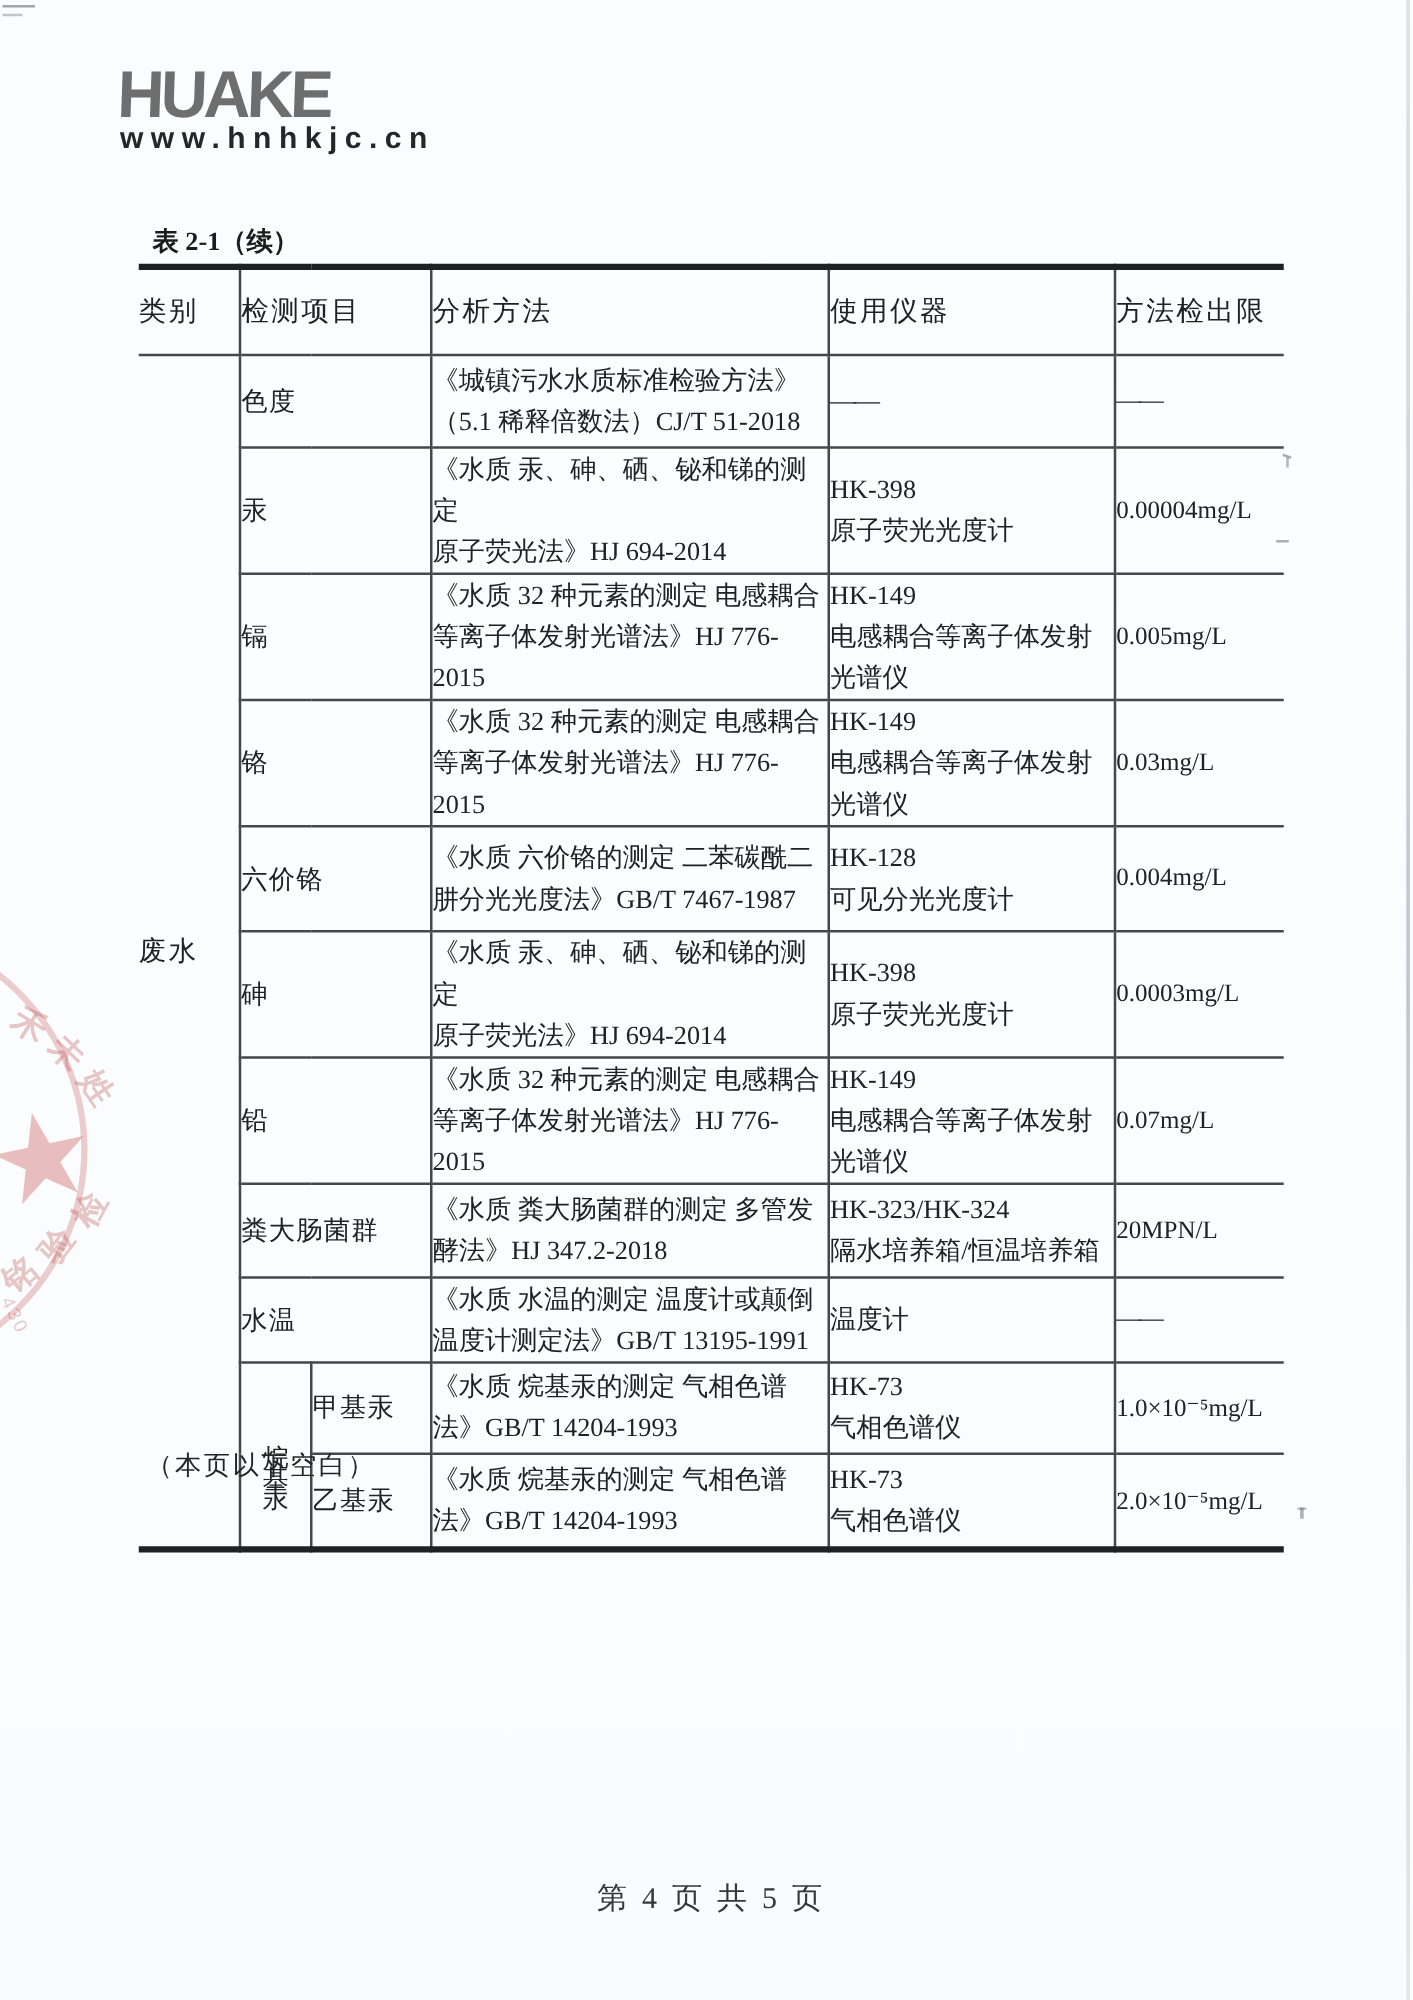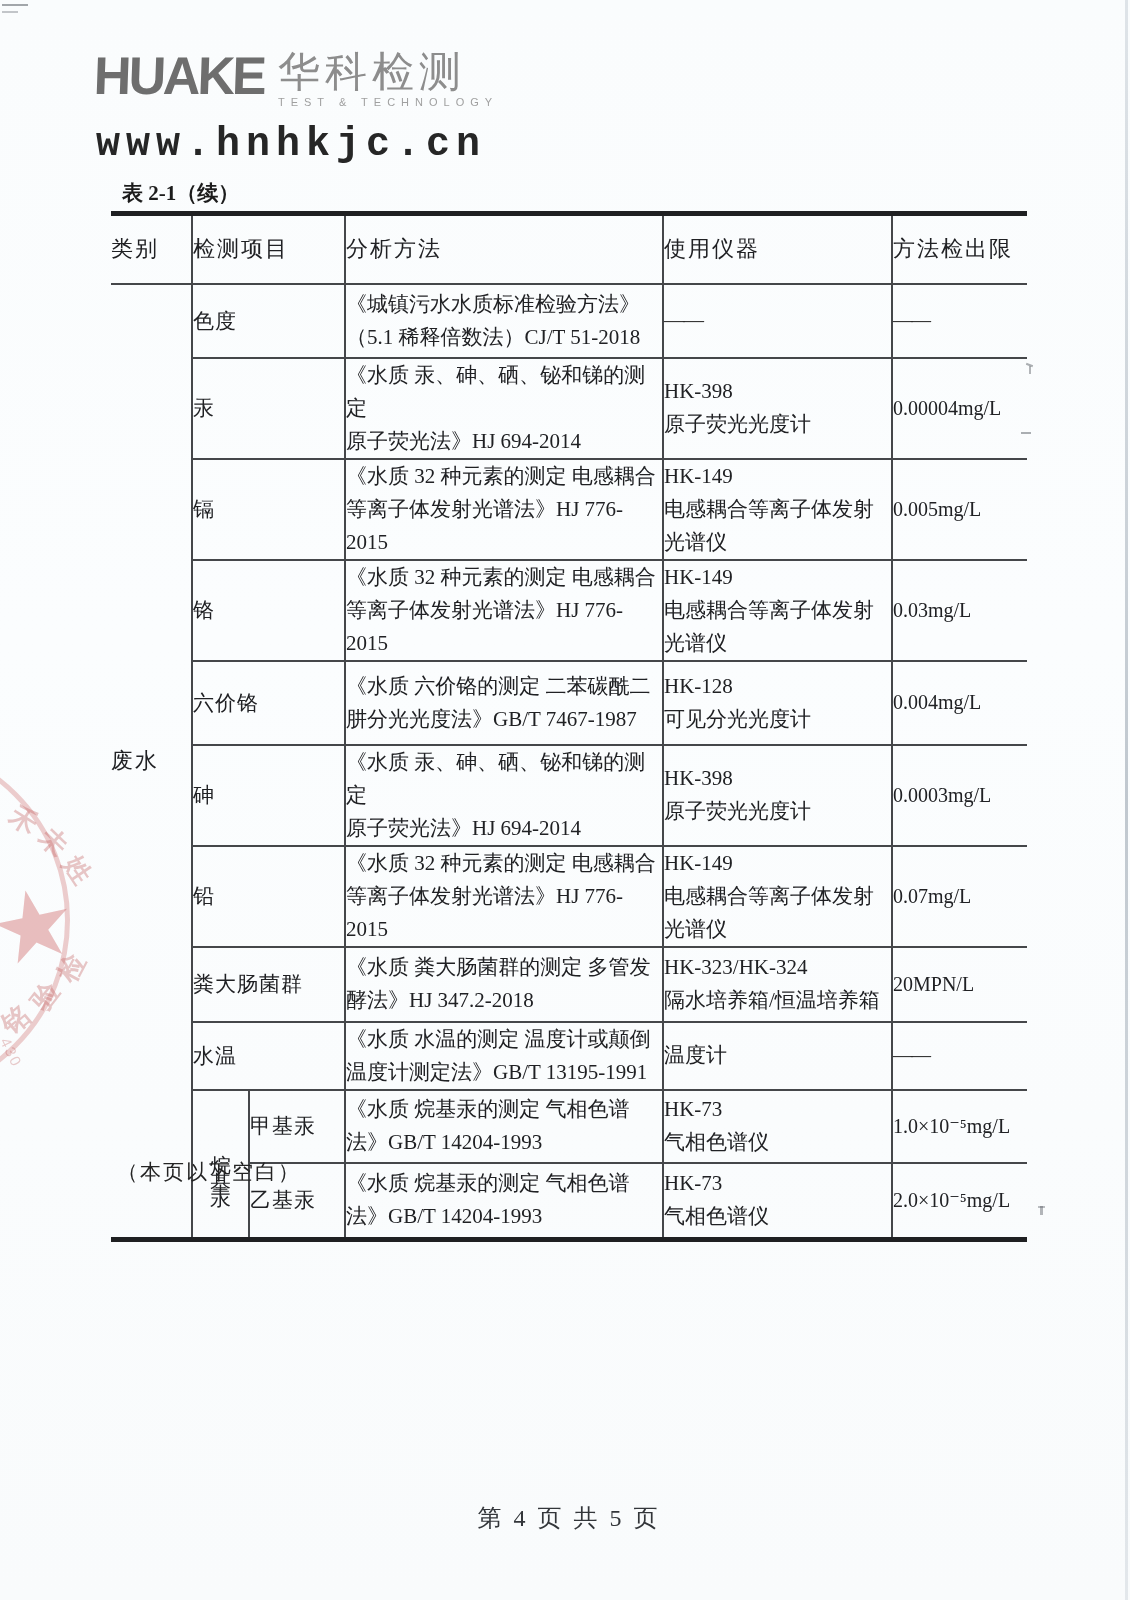--- a/index.html
+++ b/index.html
@@ -37,23 +37,23 @@
     font-size: 52px; font-weight: 900; color: #6e6e6e;
     letter-spacing: -3px; transform: scaleY(1.02) skewX(-2deg); line-height: 56px;
   }
   .logo-cn-block { margin-left: 14px; display: flex; flex-direction: column; }
   .logo-cn { font-size: 42px; color: #8d8d8d; letter-spacing: 5px; line-height: 48px; }
   .tagline {
     font-family: "Liberation Sans", "DejaVu Sans", sans-serif;
     font-size: 11px; color: #a0a0a0; letter-spacing: 6px; margin-top: 0px;
   }
   .website {
-    position: absolute; left: 96px; top: 122px;
-    font-family: Liberation Mono, monospace;
-    font-size: 40px; font-weight: 700; color: #262626; letter-spacing: 6px;
+    position: absolute; left: 96px; top: 97px;
+    font-family: Liberation Sans, sans-serif;
+    font-size: 24px; font-weight: 700; color: #262626; letter-spacing: 6px;
   }
   .doc-number { position: absolute; left: 96px; top: 146px; font-size: 22px; color: #242424; letter-spacing: 1px; }
   .table-title { position: absolute; left: 122px; top: 179px; font-size: 21px; font-weight: 700; color: #1c1c1c; }
 
   
   table.report {
     position: absolute; left: 111px; top: 211px;
     width: 916px; table-layout: fixed; border-collapse: collapse;
     border-top: 5px solid #1f2022; border-bottom: 5px solid #1f2022;
     background: transparent;
@@ -130,24 +130,20 @@
     <div class="stamp-char sc-t2">未</div>
     <div class="stamp-char sc-t3">姓</div>
     <div class="stamp-char sc-b1">铭</div>
     <div class="stamp-char sc-b2">验</div>
     <div class="stamp-char sc-b3">检</div>
     <div class="stamp-digits">430</div>
   </div>
 
   <div class="logo-row">
     <span class="wordmark">HUAKE</span>
-    <span class="logo-cn-block">
-      <span class="logo-cn">华科检测</span>
-      <span class="tagline">TEST &amp; TECHNOLOGY</span>
-    </span>
   </div>
   <div class="website">www.hnhkjc.cn</div>
   <div class="table-title">表 2-1（续）</div>
 
   <table class="report">
     <colgroup>
       <col style="width:81px">
         <col style="width:57px">
         <col style="width:96px">
       <col style="width:318px">

